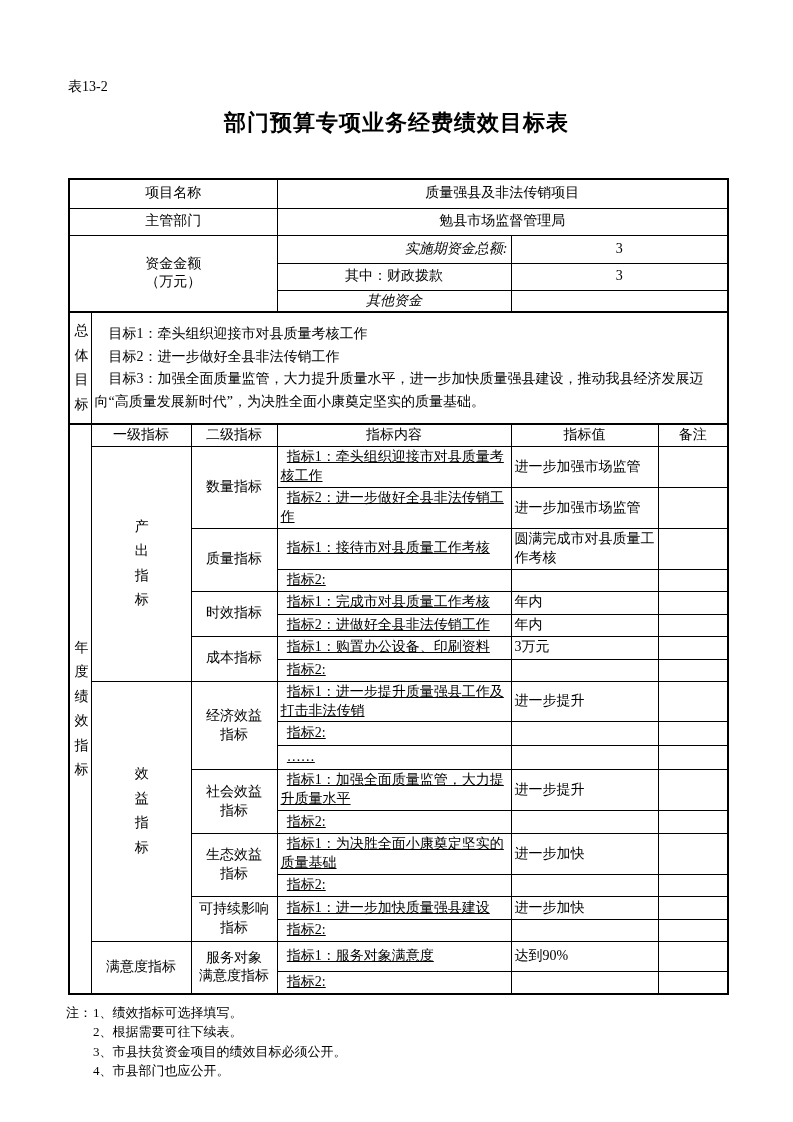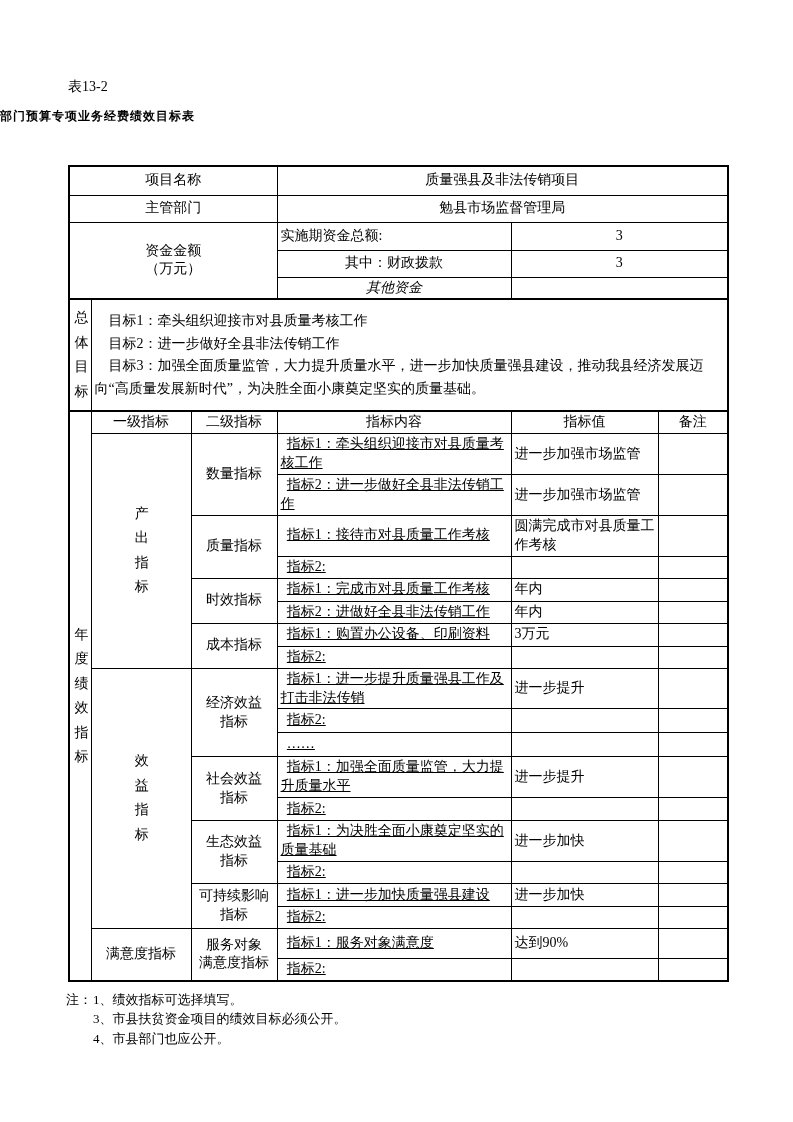--- a/index.html
+++ b/index.html
@@ -1,27 +1,27 @@
 <!DOCTYPE html>
 <html><head>
 <meta charset="utf-8">
 <style>
   html,body{margin:0;padding:0;background:#fff;}
   body{width:793px;height:1122px;color:#000;
        font-family:"Liberation Serif","DejaVu Serif",serif;}
   .sheet{position:relative;width:793px;height:1122px;box-sizing:border-box;padding-top:78px;}
   .tbl-label{margin-left:68px;font-size:14px;}
-  .title{margin:12px 0 0 0;text-align:left;font-size:12px;font-weight:bold;letter-spacing:1px;}
+  .title{margin:12px 0 0 0;text-align:center;font-size:22px;font-weight:bold;letter-spacing:1px;}
   table.main{border-collapse:collapse;table-layout:fixed;width:659px;margin:40px 0 0 68px;
              font-size:14px;border:2px solid #000;}
   table.main td,table.main th{border:1px solid #000;padding:1px 3px;vertical-align:middle;
              font-weight:normal;line-height:1.35;overflow:hidden;box-sizing:border-box;}
   tr.sep>td,tr.sep>th{border-top:2px solid #000;}
   .c{text-align:center;}
-  .l{text-align:left;padding-left:7px;}
+  .l{text-align:right;padding-left:7px;font-style:italic;}
   .pre{white-space:pre-line;text-align:center;line-height:1.5;}
   .ind{text-align:left;text-indent:0.45em;text-decoration:underline;}
   .val{text-align:left;}
   .rmk{text-align:left;}
   .vtext{display:inline-block;width:1.1em;line-height:1.75;word-break:break-all;text-align:right;}
   .goal{text-align:left;padding:6px 8px;vertical-align:middle;}
   .goal p{margin:0;text-indent:1em;line-height:1.62;}
   tr.h18{height:18px;font-style:italic;} tr.h22{height:22px;} tr.h23{height:23px;margin-left:12px;} tr.h24{height:24px;}
   tr.h27{height:27px;} tr.h28{height:28px;} tr.h29{height:29px;padding-left:6px;} tr.h30{height:30px;}
   tr.h40{height:40px;} tr.h112{height:112px;}
@@ -210,17 +210,18 @@
         <td class="val"></td>
         <td class="rmk"></td>
       </tr>
 
     </tbody>
   </table>
 
   <div class="notes">
     <span class="notes-prefix">注：</span>
     <div>1、绩效指标可选择填写。</div>
+    <div>2、根据需要可往下续表。</div>
     <div>3、市县扶贫资金项目的绩效目标必须公开。</div>
     <div>4、市县部门也应公开。</div>
   </div>
 
 </div>
 
 </body></html>

